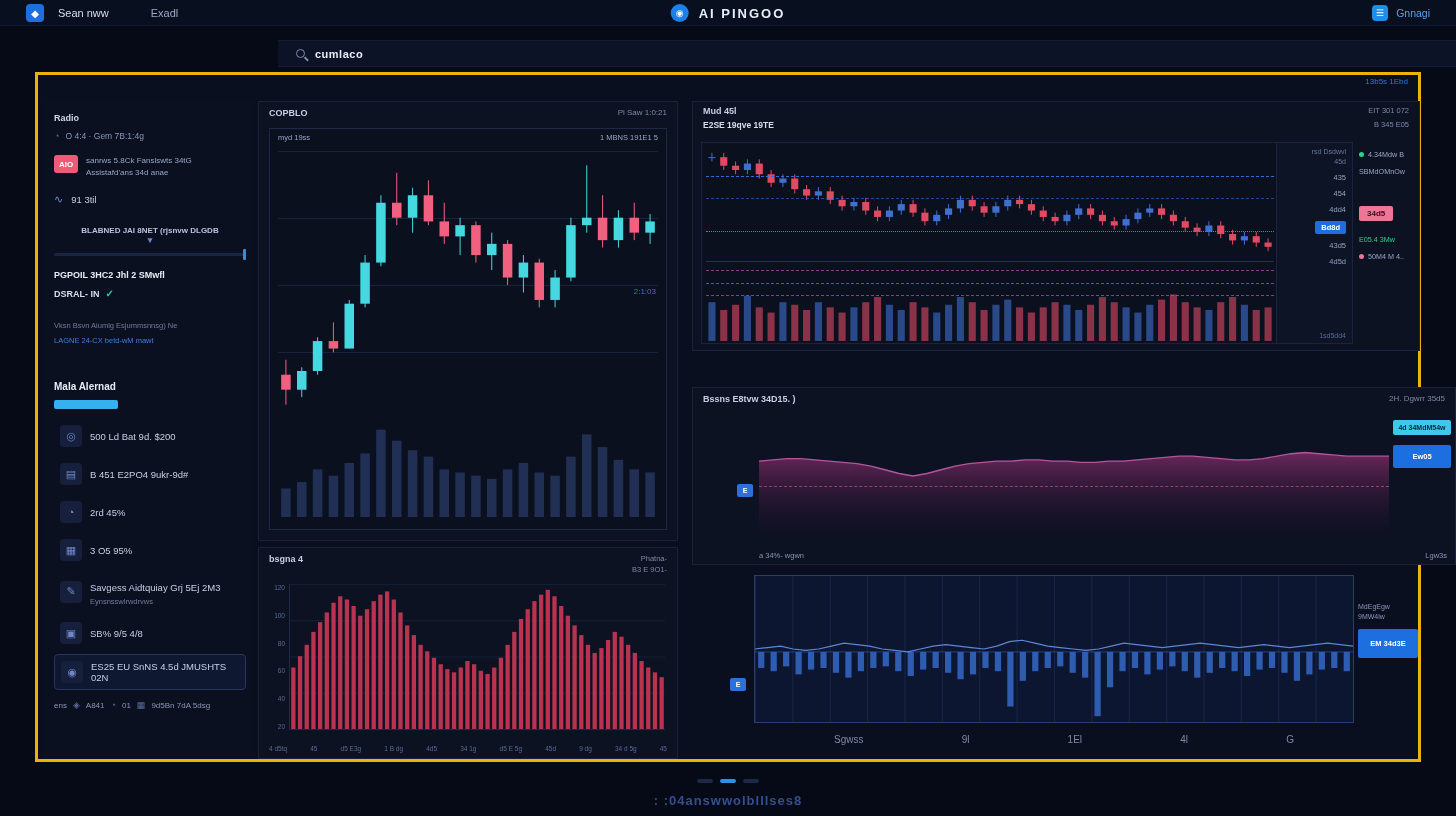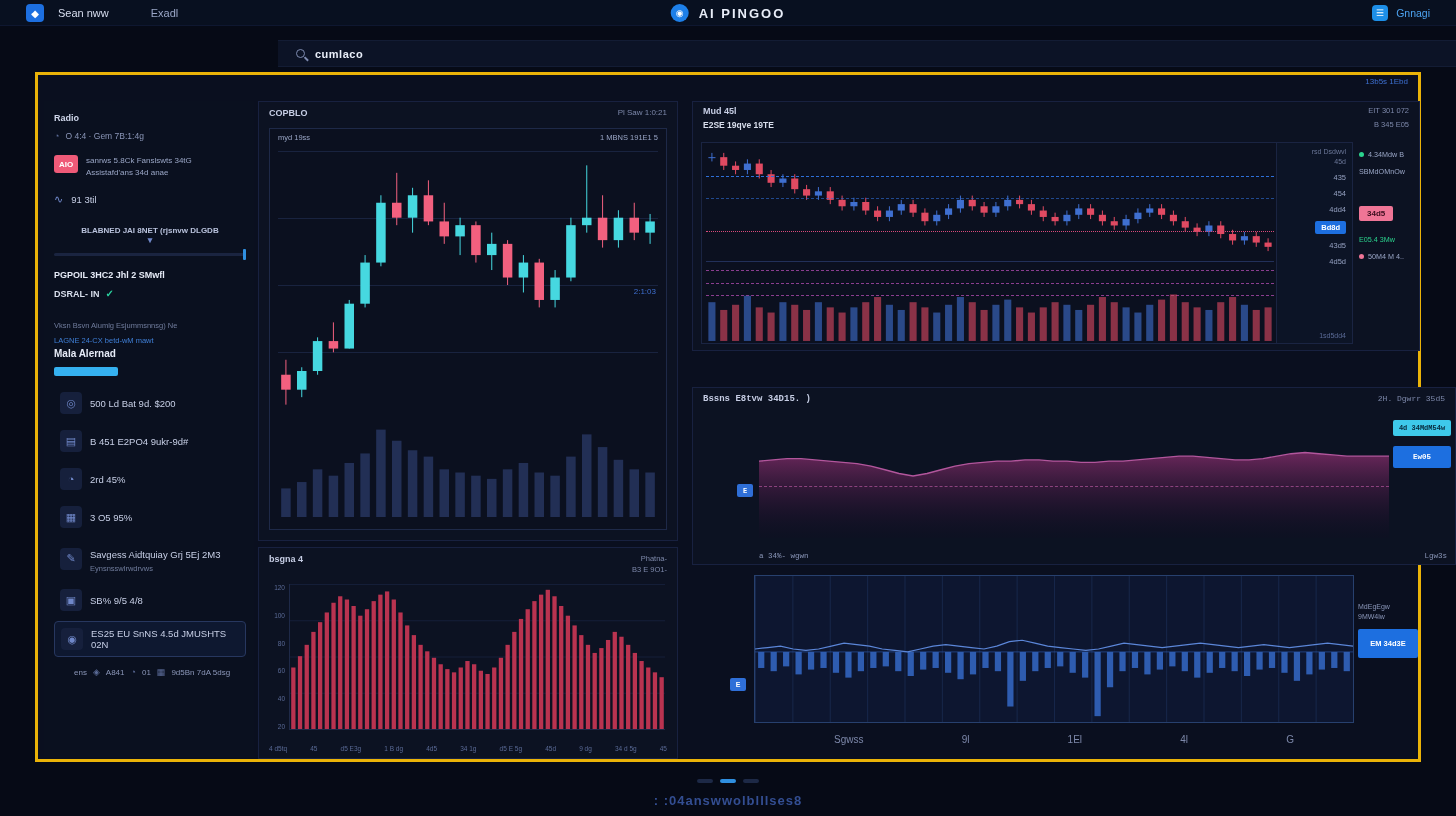--- a/index.html
+++ b/index.html
@@ -40,30 +40,30 @@
   .sb-stat { display:flex; align-items:center; gap:8px; font-size:9.5px; color:#c7cfe6; margin-bottom:20px; }
   .sb-stat .mi { color:#6f87c8; font-size:11px; }
   .sb-drop { display:flex; align-items:center; justify-content:space-between; font-size:8px; font-weight:bold; color:#b9c2dc; margin-bottom:8px;flex-direction:column; }
   .sb-drop .caret { color:#6f87c8; font-size:9px; }
   .sb-slider { position:relative; height:3px; background:#1a2440; border-radius:2px; margin-bottom:14px; }
   .sb-slider .thumb { position:absolute; right:0; top:-4px; width:3px; height:11px; background:#2f8fe0; border-radius:1px; }
   .sb-strong { font-size:9px; font-weight:bold; color:#e6ebf7; margin-bottom:8px; }
   .sb-status { display:flex; align-items:center; gap:6px; font-size:9px; font-weight:bold; color:#d8deec; margin-bottom:22px; }
   .check { color:#2bd4a0; font-size:10px; }
   .sb-desc { font-size:7.5px; color:#707c9c; margin-bottom:6px; }
-  .sb-link { font-size:7.5px; color:#3f7fd6; margin-bottom:3px; }
+  .sb-link { font-size:7.5px; color:#3f7fd6; margin-bottom:36px; }
   .sb-head { font-size:10px; font-weight:bold; color:#e6ebf7; margin-bottom:8px; }
   .sb-progress { width:64px; height:9px; border-radius:2px; background:#12203c; margin-bottom:10px; overflow:hidden; }
   .sb-progress .fill { width:100%; height:100%; background:#35b1f0; }
   .sb-item { display:flex; align-items:center; gap:8px; padding:6px 6px; border-radius:4px; margin-bottom:4px; }
   .sb-ic { width:22px; height:22px; border-radius:4px; background:#16203c; color:#6f87c8; font-size:11px; display:flex; align-items:center; justify-content:center; flex:0 0 22px; }
   .sb-item-label { font-size:9.5px; color:#c7cfe6; }
   .sb-item-sub { font-size:7.5px; color:#707c9c; margin-top:2px; }
   .sb-item.highlight { border:1px solid #27375f; background:#0e1830; }
-  .sb-foot { display:flex; align-items:center; gap:6px; font-size:8px; color:#8b96b8; margin-top:10px;margin-left:20px; }
+  .sb-foot { display:flex; align-items:center; gap:6px; font-size:8px; color:#8b96b8; margin-top:10px; }
   .sb-foot .mi { color:#5a6a96; font-size:9px; }
 
   
   .panel { position:absolute; background:#0c1222; border:1px solid #182140; }
   .p-head { display:flex; justify-content:space-between; align-items:flex-start; padding:6px 10px 2px 10px; }
   .p-title { font-size:9px; font-weight:bold; color:#c6cde4; }
   .p-right { font-size:8px; color:#7d88aa; }
   .chart-fill svg, [data-chart] svg { display:block; width:100%; height:100%; }
 
   
@@ -104,21 +104,21 @@
   .badge-bluepill { background:#1d6fe0; color:#fff; font-size:7.5px; font-weight:bold; padding:2px 6px; border-radius:2px; margin-bottom:7px; }
   .sc-foot { margin-top:auto; color:#5a6a96; font-size:7px; }
   .rt-legend { width:62px; padding:8px 0 0 6px; display:flex; flex-direction:column; font-size:7.2px; color:#9aa6c6; }
   .lg-item { display:flex; align-items:center; gap:4px; margin-bottom:8px; }
   .dot { width:5px; height:5px; border-radius:50%; display:inline-block; }
   .dot.green { background:#2bd48e; } .dot.pink { background:#ef7596; }
   .badge-pinkpill { background:#ef7596; color:#3a0d1d; font-size:8px; font-weight:bold; padding:3px 8px; border-radius:2px; align-self:flex-start; margin:22px 0 14px 0; }
   .lg-green { color:#2bd48e; }
 
   
-  #rightMid { left:654px; top:312px; width:764px; height:178px;font-family:Liberation Mono, monospace; }
+  #rightMid { left:654px; top:312px; width:764px; height:178px; }
   .rm-chart { position:absolute; left:66px; top:26px; right:66px; bottom:26px; }
   .rm-dash { position:absolute; left:0; right:0; top:58%; border-top:1px dashed #b2569c; opacity:.7; }
   .axis-badge { position:absolute; width:16px; height:13px; background:#2f6fd8; color:#fff; font-size:7px; font-weight:bold; border-radius:2px; display:flex; align-items:center; justify-content:center; }
   .rm-badge { left:44px; top:96px; }
   .rm-side { position:absolute; right:4px; top:32px; width:58px; display:flex; flex-direction:column; gap:10px; }
   .badge-cyan { background:#3ec9ea; color:#06283a; font-size:7px; font-weight:bold; padding:4px 3px; border-radius:2px; text-align:center; }
   .badge-blue { background:#1d6fe0; color:#fff; font-size:7.5px; font-weight:bold; padding:7px 4px; border-radius:2px; text-align:center; }
   .rm-foot { position:absolute; left:66px; right:8px; bottom:4px; display:flex; justify-content:space-between; font-size:7.5px; color:#8a96b8; }
 
   

